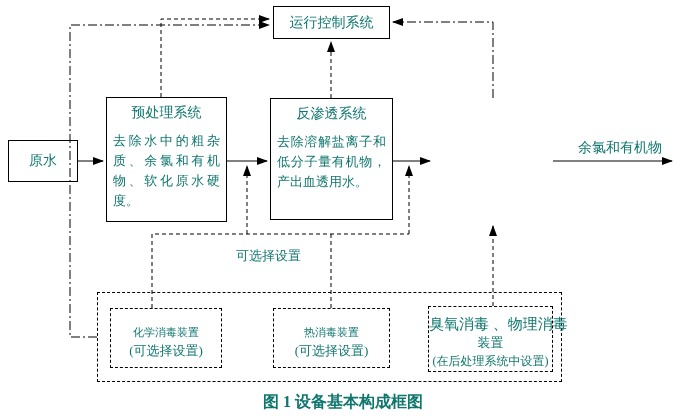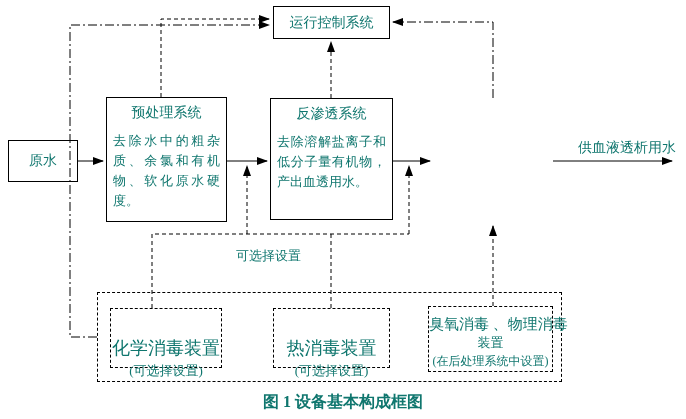--- a/index.html
+++ b/index.html
@@ -35,22 +35,22 @@
   }
   .stage-body{
     font-size:13px;
     line-height:20px;
     text-align:justify;
     margin-top:9px;
     padding:0 6px;
   }
   .dbox-line1{
     text-align:center;
-    font-size:18px;
-    margin-top:27px;
+    font-size:11px;
+    margin-top:16px;
     white-space:nowrap;
   }
   .dbox-line2{
     text-align:center;
     font-size:13px;
     margin-top:2px;
     white-space:nowrap;
   }
   .dbox-line3{
     text-align:center;
@@ -117,21 +117,21 @@
     <div class="stage-title">预处理系统</div>
     <div class="stage-body">去除水中的粗杂质、余氯和有机物、软化原水硬度。</div>
   </div>
 
   <div class="box" style="left:270px;top:98px;width:123px;height:122px;">
     <div class="stage-title">反渗透系统</div>
     <div class="stage-body">去除溶解盐离子和低分子量有机物，产出血透用水。</div>
   </div>
 
 
-  <div class="float-label" style="left:578px;top:139px;font-size:14px;">供血液透析用水</div>
+  <div class="float-label" style="left:578px;top:139px;font-size:14px;">余氯和有机物</div>
 
   <div class="float-label" style="left:236px;top:247px;">可选择设置</div>
 
   <div class="box dashed" style="left:97px;top:292px;width:465px;height:90px;"></div>
 
   <div class="box dashed" style="left:110px;top:308px;width:112px;height:60px;">
     <div class="dbox-line1">化学消毒装置</div>
     <div class="dbox-line2">(可选择设置)</div>
   </div>
 

